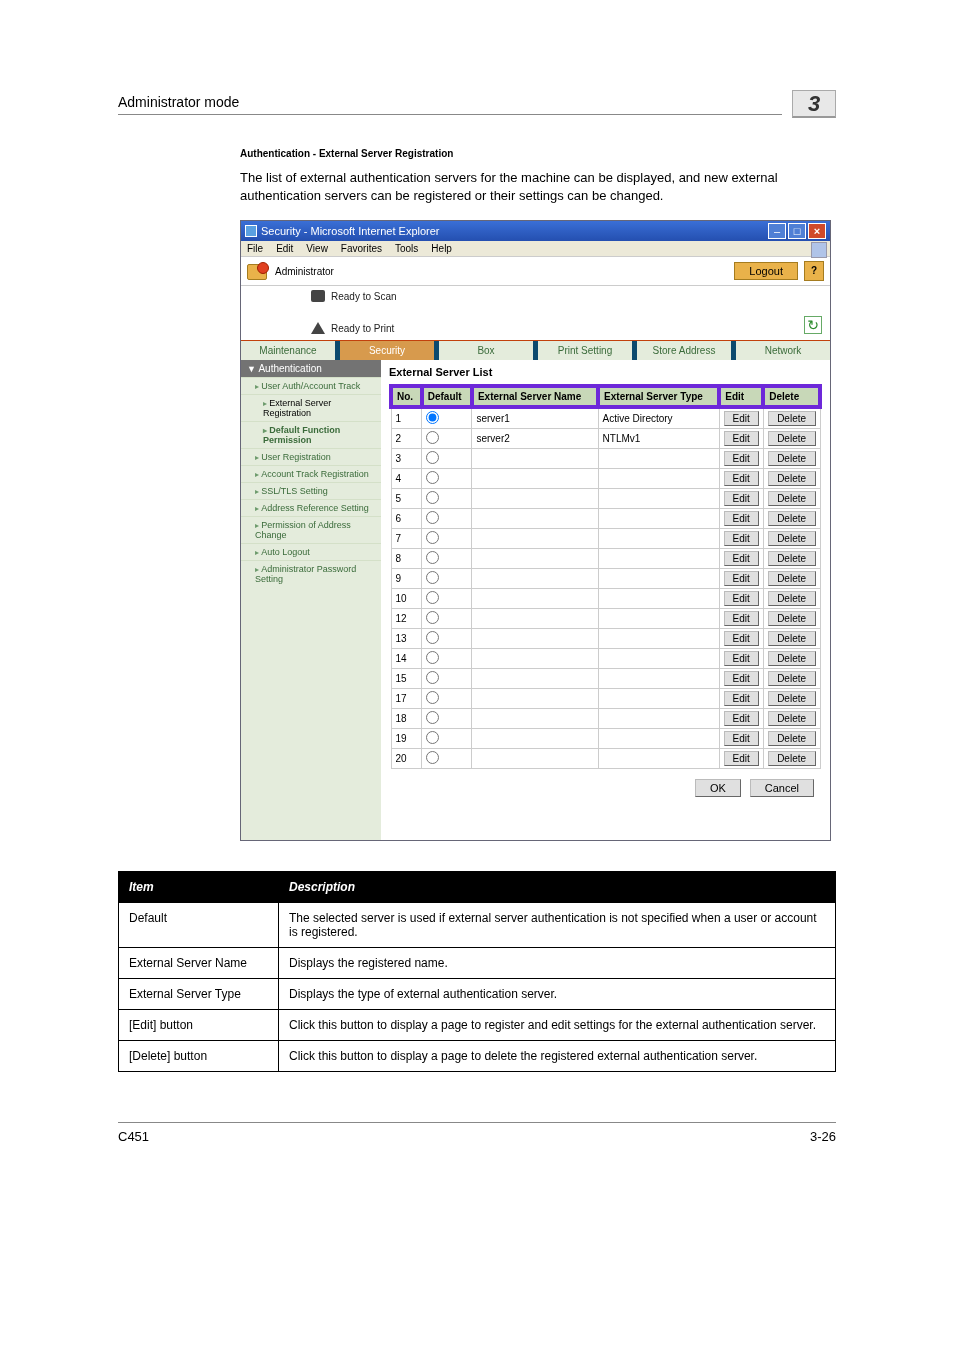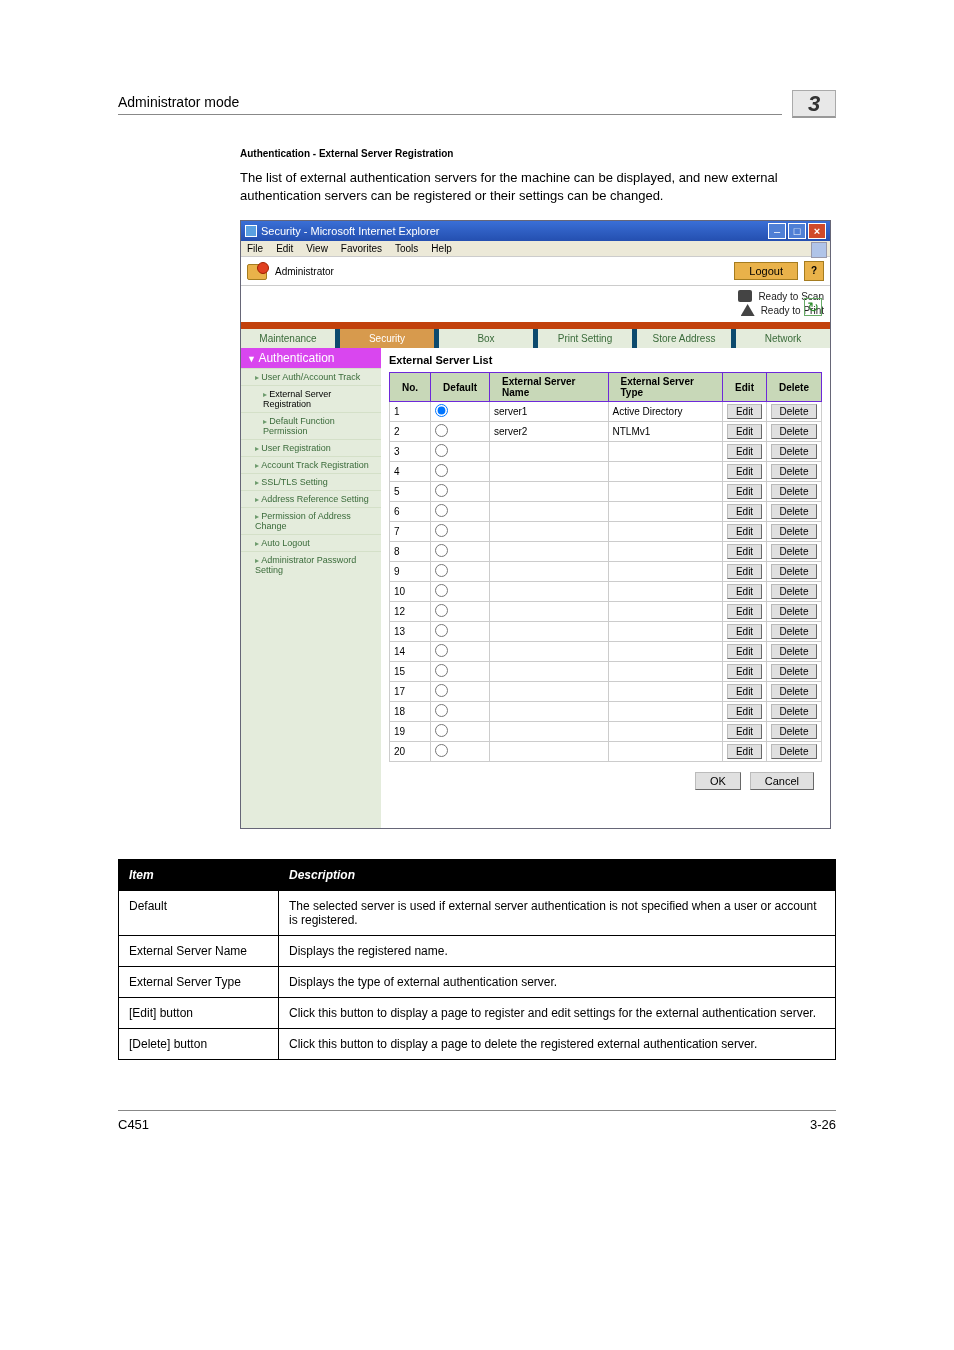--- a/index.html
+++ b/index.html
@@ -115,25 +115,24 @@
     background:#e9b24a; border:1px solid #a57c1f;
     padding:2px 14px; font-size:11px; cursor:pointer;
   }
   .helpbtn {
     background:#e9b24a; border:1px solid #a57c1f;
     width:20px; height:20px; text-align:center; font-weight:bold;
     margin-left:6px; cursor:pointer; line-height:18px;
   }
 
   .statusrow {
-    display:flex; flex-direction:column; gap:2px;
+    display:flex; flex-direction:column; gap:20px;
     padding:4px 6px 6px 70px;
-    border-bottom:7px solid #c2410c;
+    border-bottom:1px solid #c2410c;
     position:relative;
-    align-items:flex-end;
   }
   .statusrow .stline { display:flex; align-items:center; gap:6px; font-size:10px; color:#222; }
   .stline .scanicon {
     width:14px; height:12px; background:#444; border-radius:2px;
   }
   .stline .printicon {
     width:14px; height:12px; background:#444; clip-path: polygon(50% 0,100% 100%,0 100%);
   }
   .refresh {
     position:absolute; right:8px; bottom:6px;
@@ -149,42 +148,42 @@
     border-right:5px solid #0c4a6e; cursor:pointer;
   }
   .tabrow > div.active { background:#d79a4d; color:#fff; }
   .tabrow > div:last-child { border-right:none; }
 
   .mainarea { display:flex; min-height:480px; }
   .sidenav {
     width:140px; background:#e4ecdc; color:#3a6b3a; font-size:9px;
   }
   .sidenav .grp-hdr {
-    background:#d946ef; color:#fff; padding:3px 6px;
-    font-size:12px;
+    background:#737373; color:#fff; padding:3px 6px;
+    font-size:10px;
   }
   .sidenav .grp-hdr::before { content:"▼ "; font-size:9px; }
   .sidenav .item {
     padding:3px 6px 3px 14px; cursor:pointer;
     border-top:1px solid #d4e0c8;
   }
   .sidenav .item::before { content:"▸ "; color:#6b9a6b; font-size:8px; }
-  .sidenav .sub { padding-left:22px; }
+  .sidenav .sub { padding-left:22px;font-weight:bold; }
   .sidenav .active { color:#000; font-weight:normal; }
 
   .detail {
     flex:1; padding:6px 8px;
   }
   .detail-title { font-weight:bold; font-size:11px; margin-bottom:6px; }
   table.extlist {
     border-collapse:collapse; width:100%; font-size:10px;
   }
   table.extlist th {
-    background:#c8d8b8; text-align:left; padding:3px 12px;
-    border:1px solid #6d28d9; font-weight:bold;
+    background:#c8d8b8; text-align:left; padding:3px 4px;
+    border:4px solid #6d28d9; font-weight:bold;
   }
   table.extlist td {
     border:1px solid #ccc; padding:2px 4px; vertical-align:middle;
     height:20px;
   }
   .smallbtn {
     background:#e0e0e0; border:1px outset #bbb;
     padding:1px 6px; font-size:10px; cursor:pointer; width:100%;
   }
   input[type=radio] { margin:0; }

